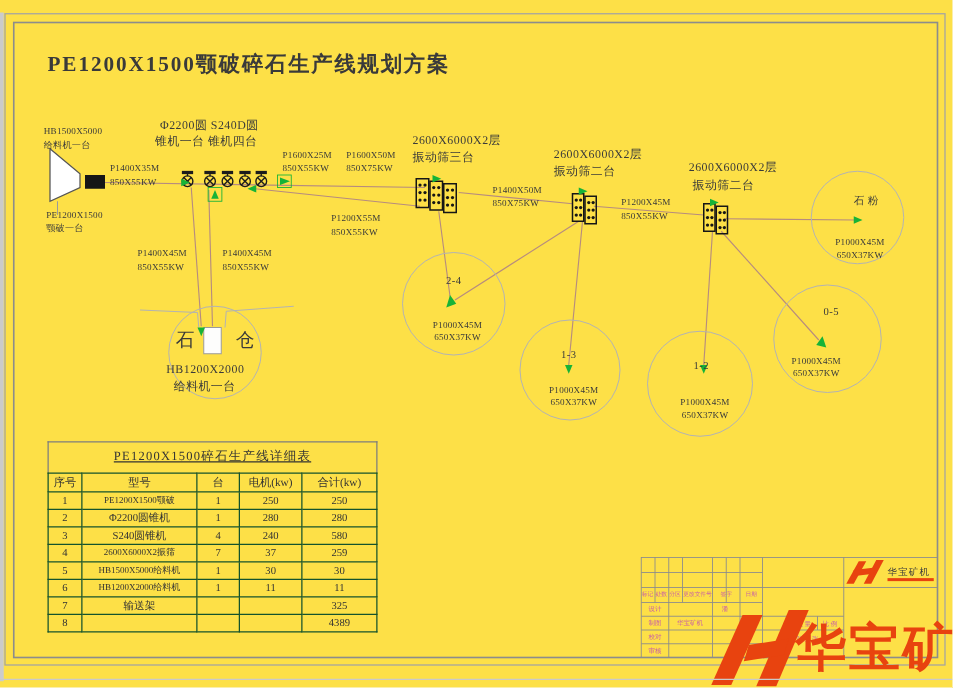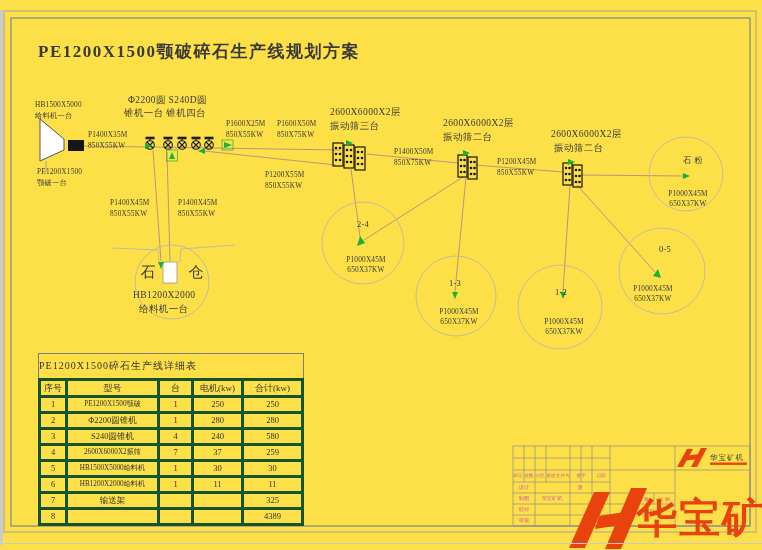--- a/index.html
+++ b/index.html
@@ -11,22 +11,22 @@
   .grade{font-size:8.5px;letter-spacing:.3px;}
   .cadline{stroke:#b68b7f;stroke-width:.9;fill:none;}
   .thin{stroke:#b3b3b3;stroke-width:.8;fill:none;}
   .blk{stroke:#1c1c1c;}
   .garrow{fill:#17b337;}
   .gbox{fill:none;stroke:#17b337;stroke-width:.7;}
   .pink{fill:#c85fa6;}
   .tbl-wrap{position:absolute;left:38px;top:353px;width:263px;}
   table.detail{border-collapse:collapse;width:100%;table-layout:fixed;}
   table.detail caption{border:1px solid #7e7e7e;border-bottom:none;height:24px;
-      font-size:10px;letter-spacing:1px;color:#333;text-align:left;line-height:24px;}
-  table.detail th,table.detail td{border:3px solid #14532d;font-weight:normal;
+      font-size:10px;letter-spacing:1px;color:#333;text-align:center;line-height:24px;text-decoration:underline;}
+  table.detail th,table.detail td{border:1px solid #14532d;font-weight:normal;
       font-size:8.5px;color:#333;text-align:center;padding:0;height:13px;line-height:13px;
       white-space:nowrap;overflow:hidden;}
   table.detail th{font-size:9px;height:14px;}
   .wm-text{position:absolute;left:636px;top:498px;font-size:41px;font-weight:bold;
       color:#e8430f;letter-spacing:2px;white-space:nowrap;line-height:1;}
   .edge-left{position:absolute;left:0;top:10px;width:3px;height:535px;background:#cbcbcb;}
   .edge-bottom{position:absolute;left:0;top:543px;width:762px;height:1px;background:#c9c9c9;}
 </style>
 </head>
 <body>

